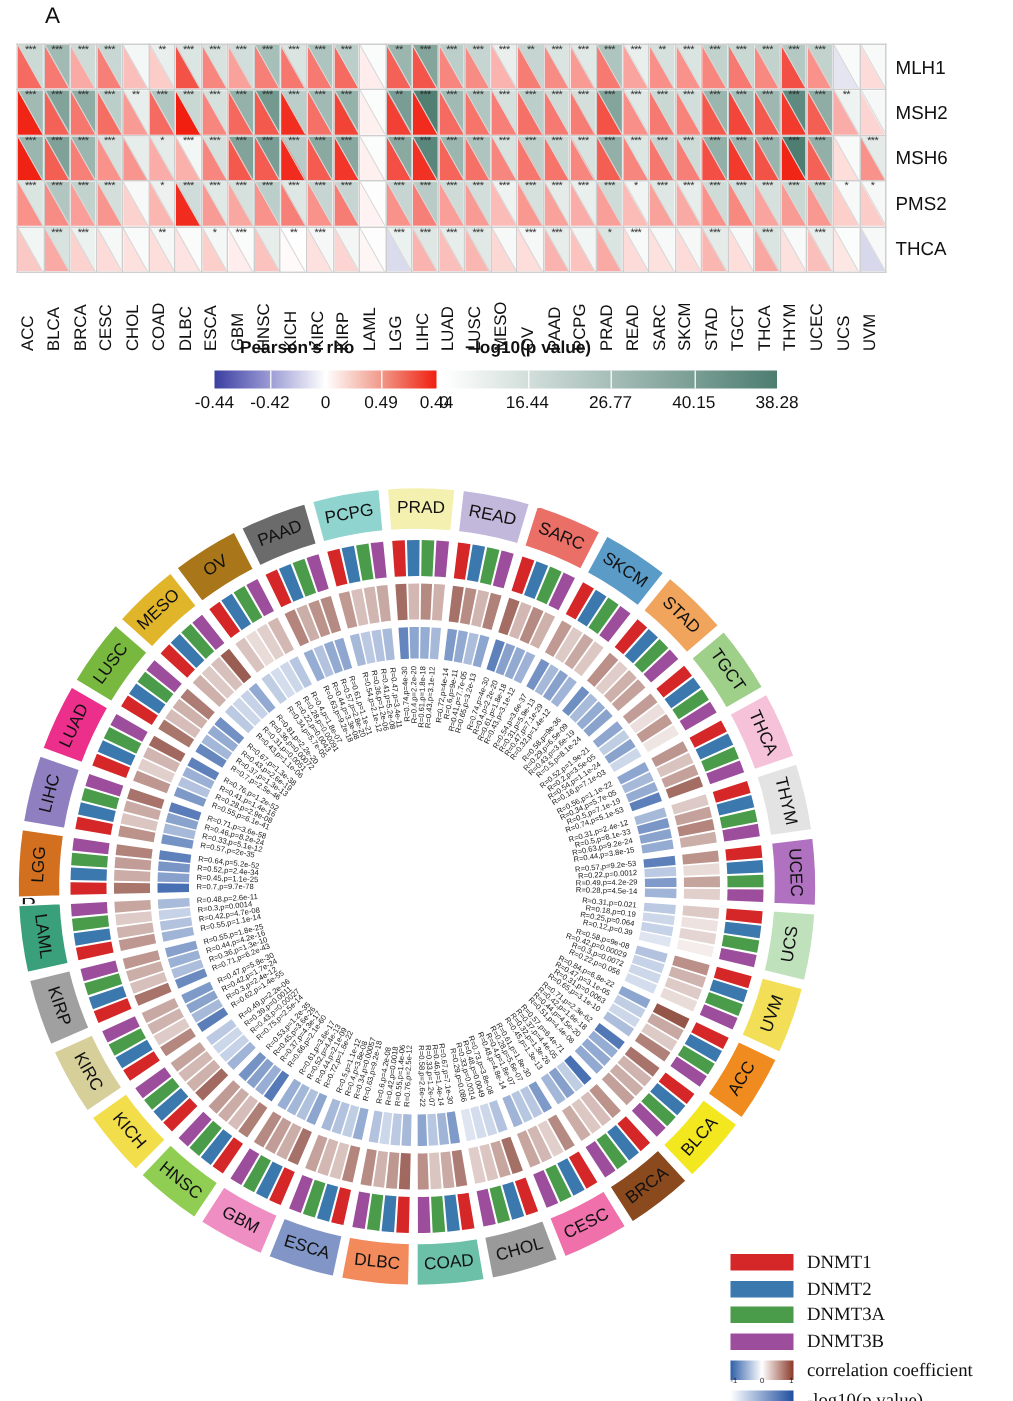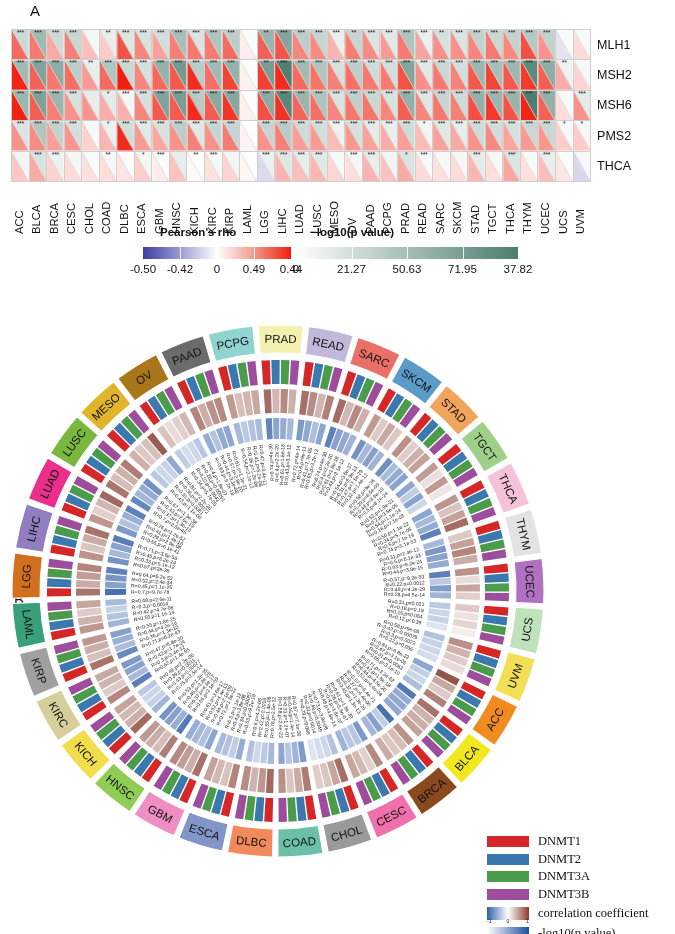--- a/index.html
+++ b/index.html
@@ -1819,41 +1819,41 @@
       <div class="collab" style="left: 522.45px;">THYM</div>
       <div class="collab" style="left: 540px;">UCEC</div>
       <div class="collab" style="left: 557.55px;">UCS</div>
       <div class="collab" style="left: 575.1px;">UVM</div>
     </div>
 
   <div id="legend-a">
     <div class="leg-title" id="rho-legend-title" style="left:160px; top:0;">Pearson's rho</div>
     <div class="leg-bar" id="rho-legend-bar" style="left: 143px; top: 21px; width: 148px; background: linear-gradient(to right, rgb(59, 63, 160) 0%, rgb(143, 143, 207) 22%, rgb(255, 255, 255) 50%, rgb(240, 154, 138) 75%, rgb(240, 31, 16) 100%);"></div>
     <div id="rho-legend-ticks">
-        <div class="leg-num" style="left: 121px; top: 37px; width: 44px;">-0.50</div>
+        <div class="leg-num" style="left: 121px; top: 37px; width: 44px;">-0.44</div>
         <div class="leg-tick" style="left: 180px; top: 21px; position: absolute;"></div>
         <div class="leg-num" style="left: 158px; top: 37px; width: 44px;">-0.42</div>
         <div class="leg-tick" style="left: 217px; top: 21px; position: absolute;"></div>
         <div class="leg-num" style="left: 195px; top: 37px; width: 44px;">0</div>
         <div class="leg-tick" style="left: 254px; top: 21px; position: absolute;"></div>
         <div class="leg-num" style="left: 232px; top: 37px; width: 44px;">0.49</div>
         <div class="leg-num" style="left: 269px; top: 37px; width: 44px;">0.44</div>
       </div>
 
     <div class="leg-title" id="logp-legend-title" style="left:310px; top:0;">−log10(p value)</div>
     <div class="leg-bar" id="logp-legend-bar" style="left: 296px; top: 21px; width: 222px; background: linear-gradient(to right, rgb(255, 255, 255) 0%, rgb(77, 125, 112) 100%);"></div>
     <div id="logp-legend-ticks">
         <div class="leg-num" style="left: 274px; top: 37px; width: 44px;">0</div>
         <div class="leg-tick" style="left: 351.5px; top: 21px; position: absolute;"></div>
-        <div class="leg-num" style="left: 329.5px; top: 37px; width: 44px;">21.27</div>
+        <div class="leg-num" style="left: 329.5px; top: 37px; width: 44px;">16.44</div>
         <div class="leg-tick" style="left: 407px; top: 21px; position: absolute;"></div>
-        <div class="leg-num" style="left: 385px; top: 37px; width: 44px;">50.63</div>
+        <div class="leg-num" style="left: 385px; top: 37px; width: 44px;">26.77</div>
         <div class="leg-tick" style="left: 462.5px; top: 21px; position: absolute;"></div>
-        <div class="leg-num" style="left: 440.5px; top: 37px; width: 44px;">71.95</div>
-        <div class="leg-num" style="left: 496px; top: 37px; width: 44px;">37.82</div>
+        <div class="leg-num" style="left: 440.5px; top: 37px; width: 44px;">40.15</div>
+        <div class="leg-num" style="left: 496px; top: 37px; width: 44px;">38.28</div>
       </div>
   </div>
 </div>
 
 <div id="panel-b">
   <div class="panel-letter" id="panel-b-letter">B</div>
 
   <div id="circos">
     <svg id="circos-svg" width="540" height="610" viewBox="0 0 540 610">
         <g>

